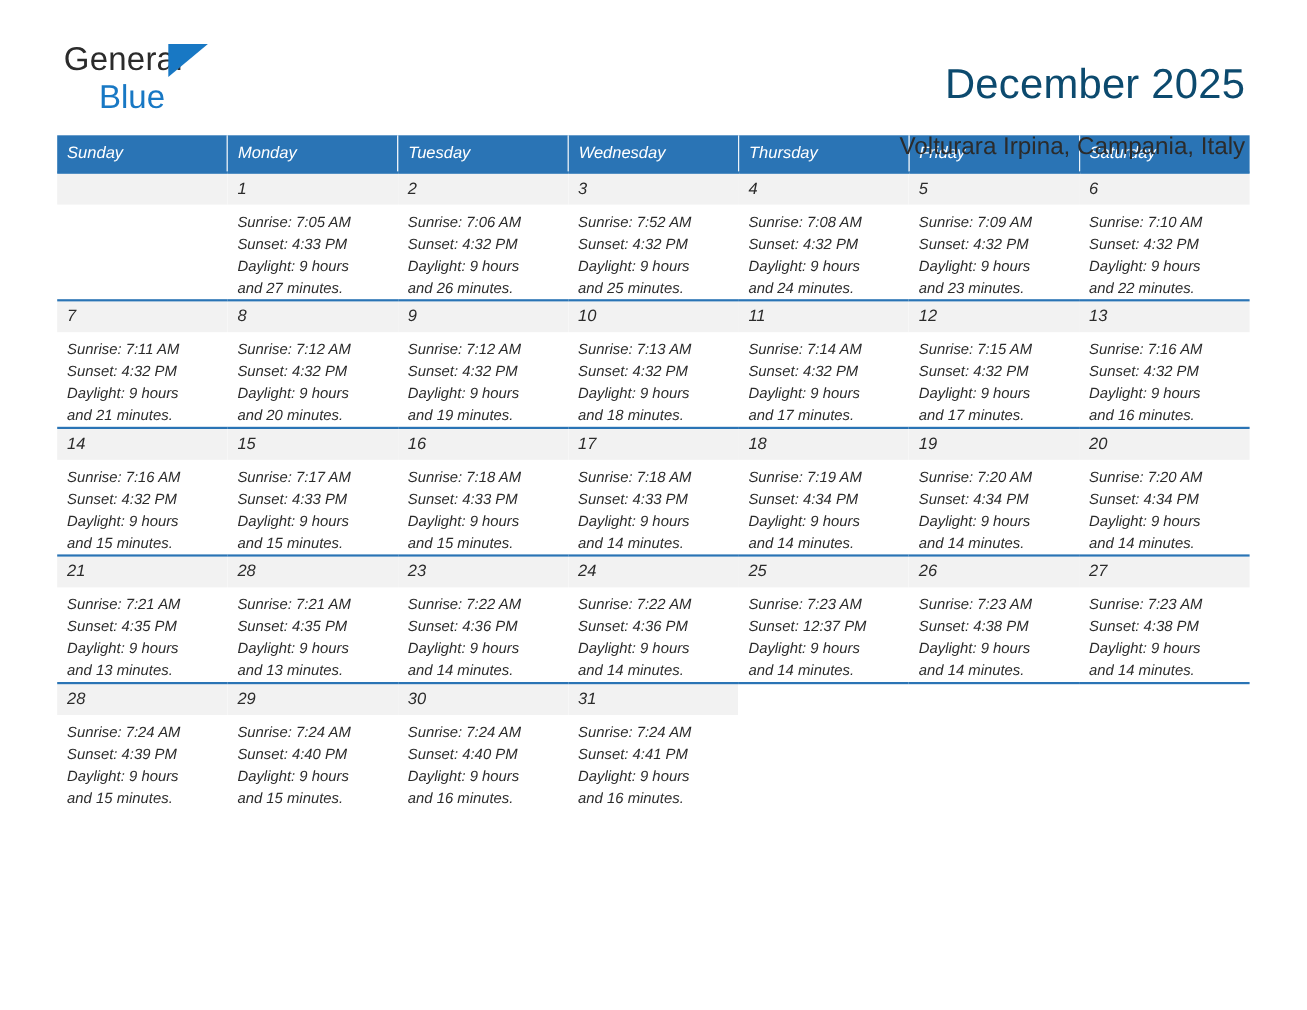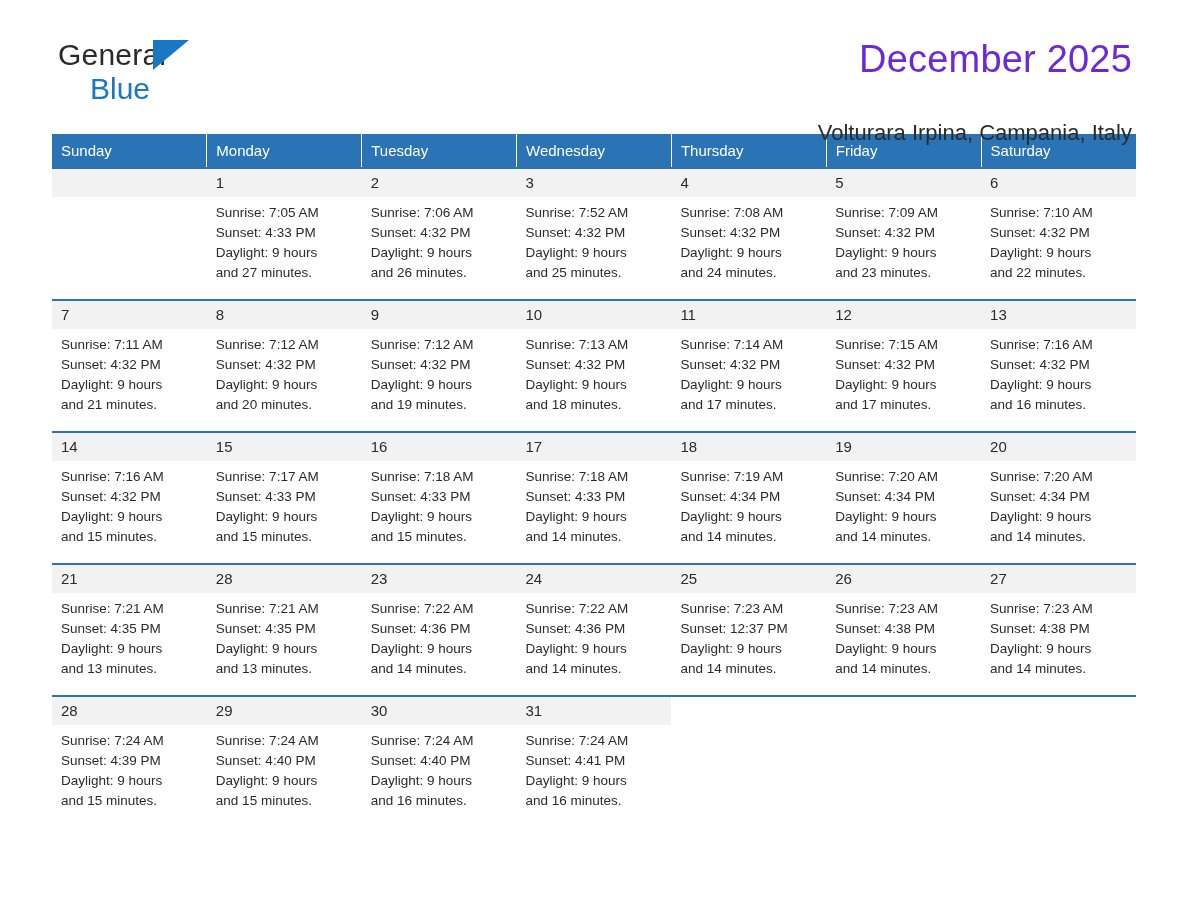--- a/index.html
+++ b/index.html
@@ -54,38 +54,39 @@
     left: 95px;
     top: 0px;
     width: 0;
     height: 0;
     border-left: 36px solid #1878c4;
     border-bottom: 30px solid transparent;
   }
   .title {
     position: absolute;
     right: 4px;
-    top: 38px;
+    top: 56px;
     font-size: 38px;
-    color: #6d28d9;
+    color: #0c4a6e;
     letter-spacing: 0.2px;
   }
   .subtitle {
     position: absolute;
     right: 4px;
     top: 120px;
     font-size: 22px;
     color: #2b2b2b;
   }
   
   table.calendar {
     width: 1084px;
     border-collapse: collapse;
     table-layout: fixed;
-    margin-top: 12px;
+    margin-top: 1px;
+    font-style: italic;
   }
   table.calendar th {
     background: #2a74b5;
     color: #ffffff;
     font-weight: normal;
     font-size: 15px;
     text-align: left;
     padding: 7px 0 8px 9px;
     border-right: 1px solid #ffffff;
     height: 18px;
@@ -116,21 +117,21 @@
     background: #f2f2f2;
     color: transparent;
   }
   td.day.blank {
     border-top: 2px solid #2a74b5;
   }
   td.day.blank .daynum {
     background: #ffffff;
   }
   .info {
-    padding: 6px 0 16px 9px;
+    padding: 6px 0 0 9px;
     font-size: 13.5px;
     line-height: 20px;
     color: #2b2b2b;
   }
   .info div {
     white-space: pre-line;
   }
 </style>
 </head>
 <body>

